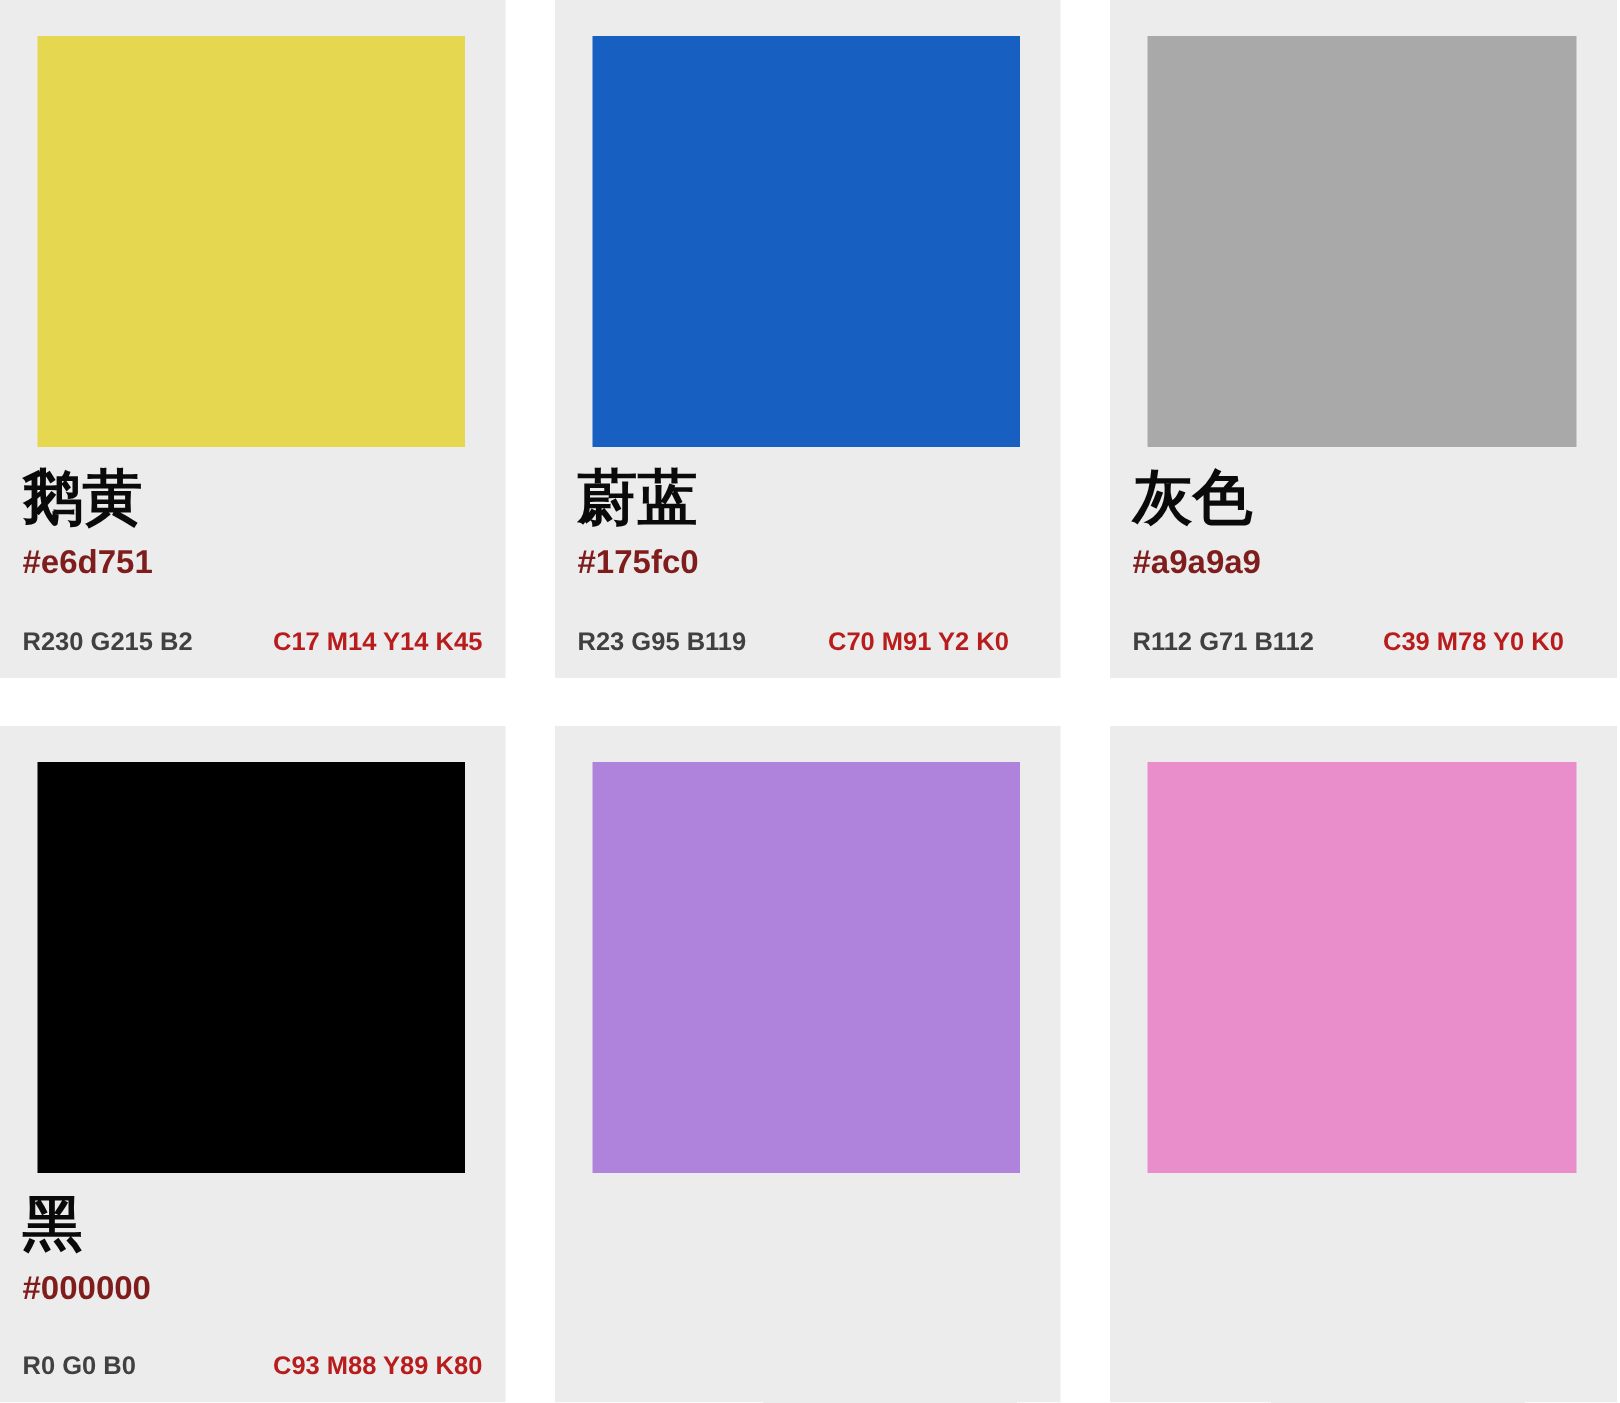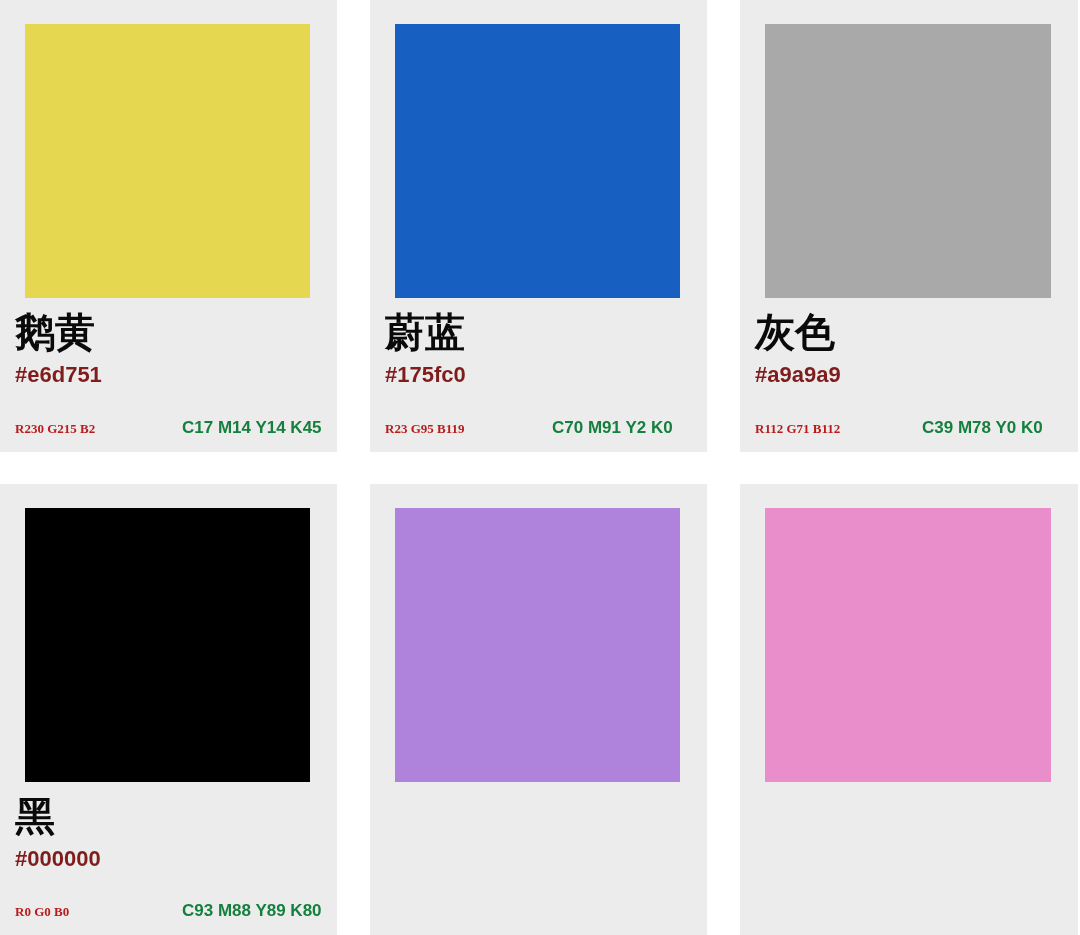--- a/index.html
+++ b/index.html
@@ -74,32 +74,31 @@
 
   .code-row {
     margin-top: auto;
     margin-bottom: 14px;
     display: flex;
     align-items: baseline;
     white-space: nowrap;
   }
 
   .code-rgb {
-    font-size: 13px;
+    font-size: 17px;
     font-weight: 700;
-    color: #b91c1c;
+    color: #404040;
     width: 167px;
     flex: none;
-    font-family: Liberation Serif, serif;
   }
 
   .code-cmyk {
     font-size: 17px;
     font-weight: 700;
-    color: #15803d;
+    color: #b91c1c;
   }
 </style>
 </head>
 <body>
 
 <div class="palette-grid">
 
   <div class="swatch-card row-top">
     <div class="swatch-chip" style="background-color: rgb(230, 215, 81);"></div>
     <div class="card-body">

